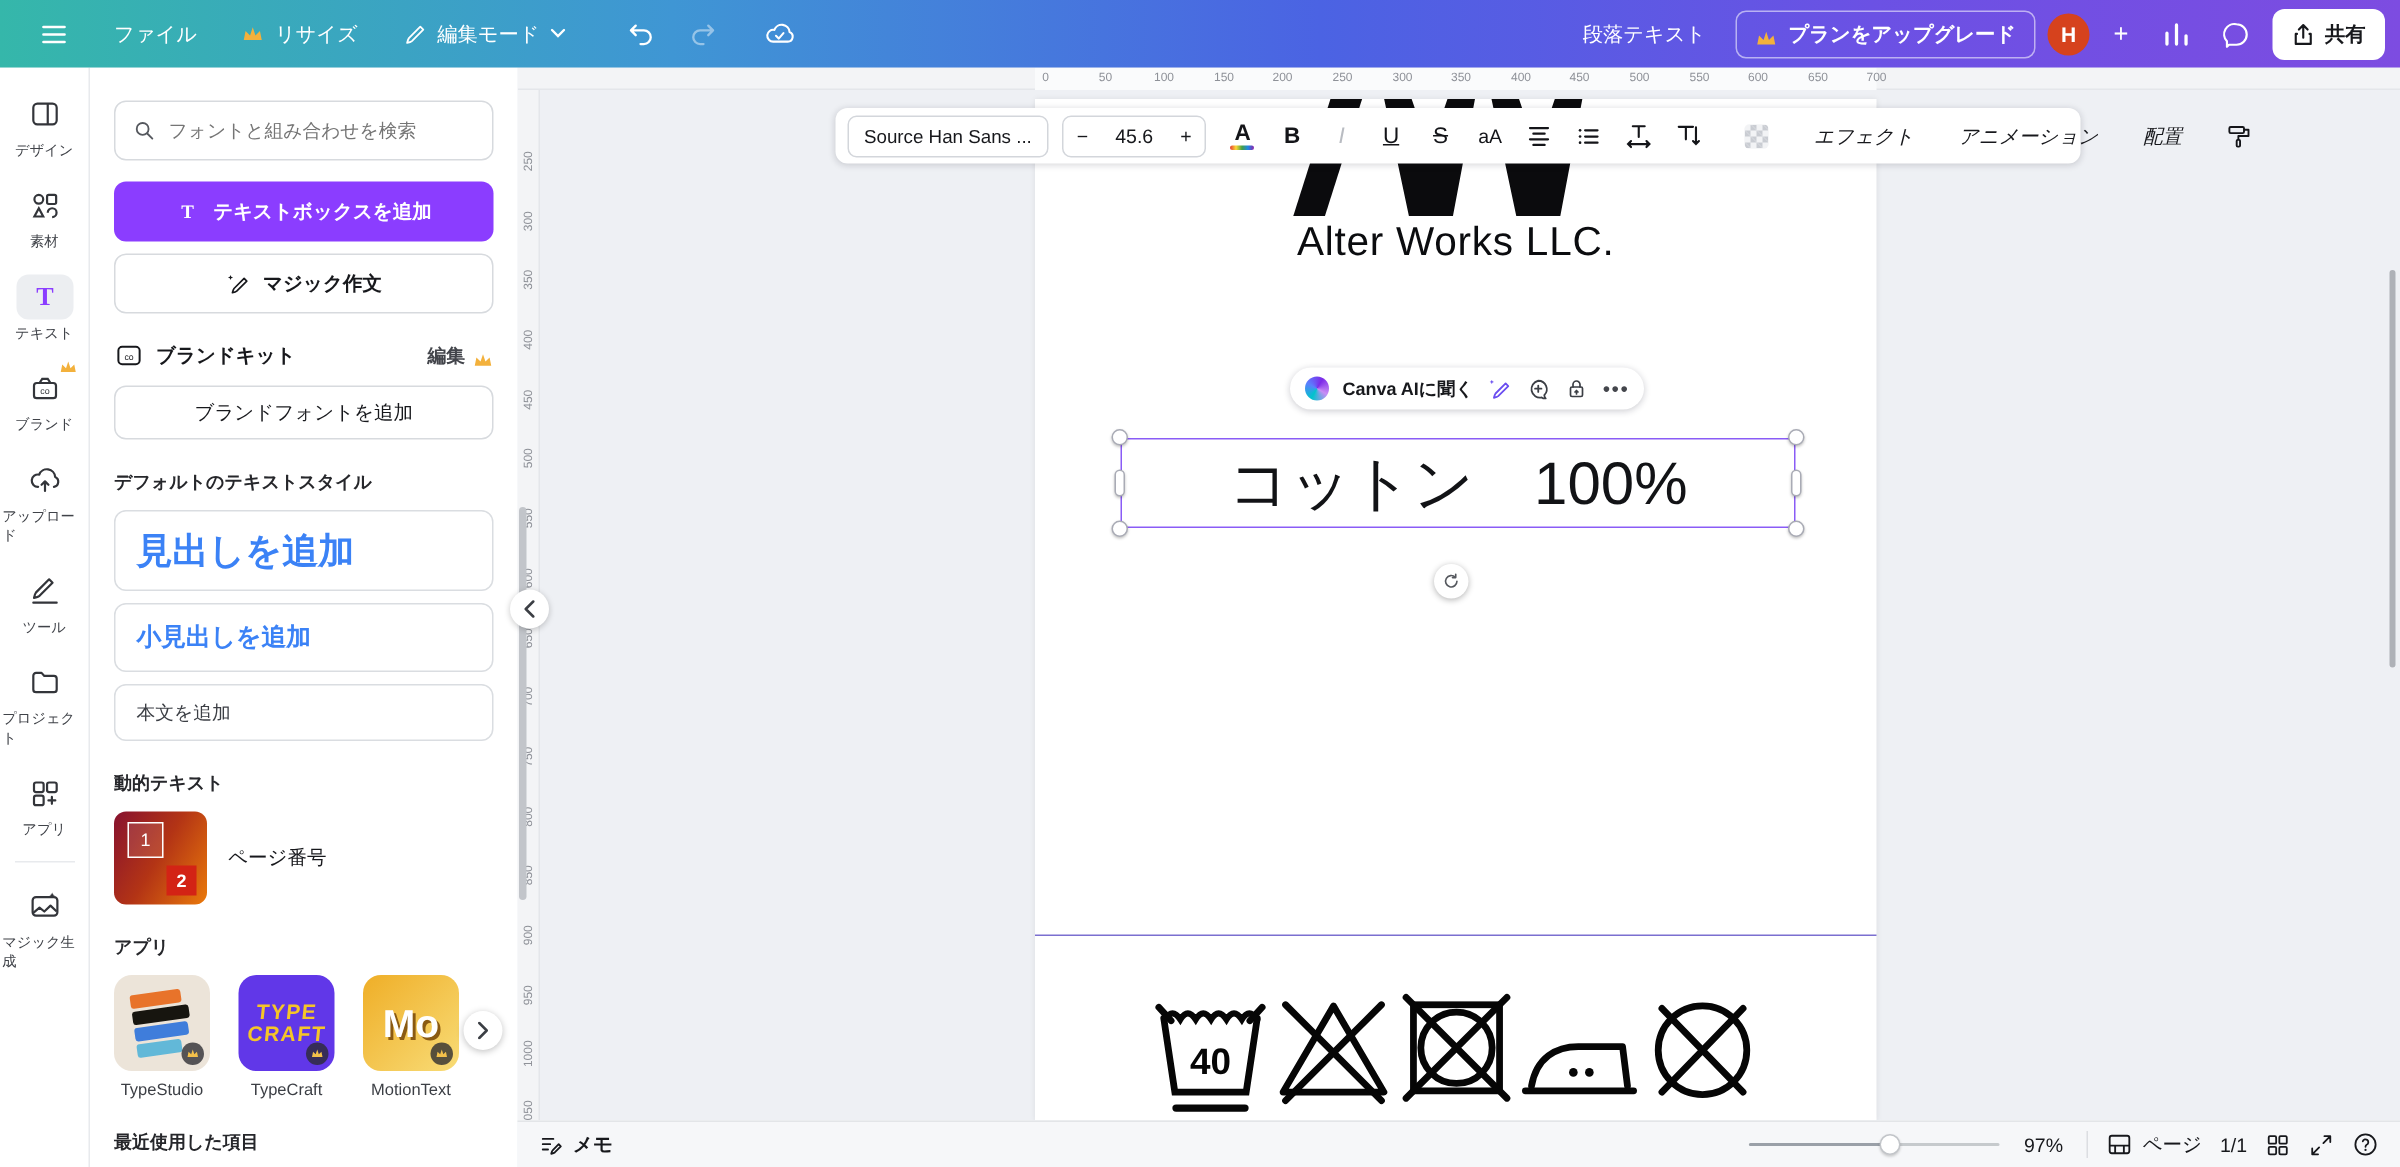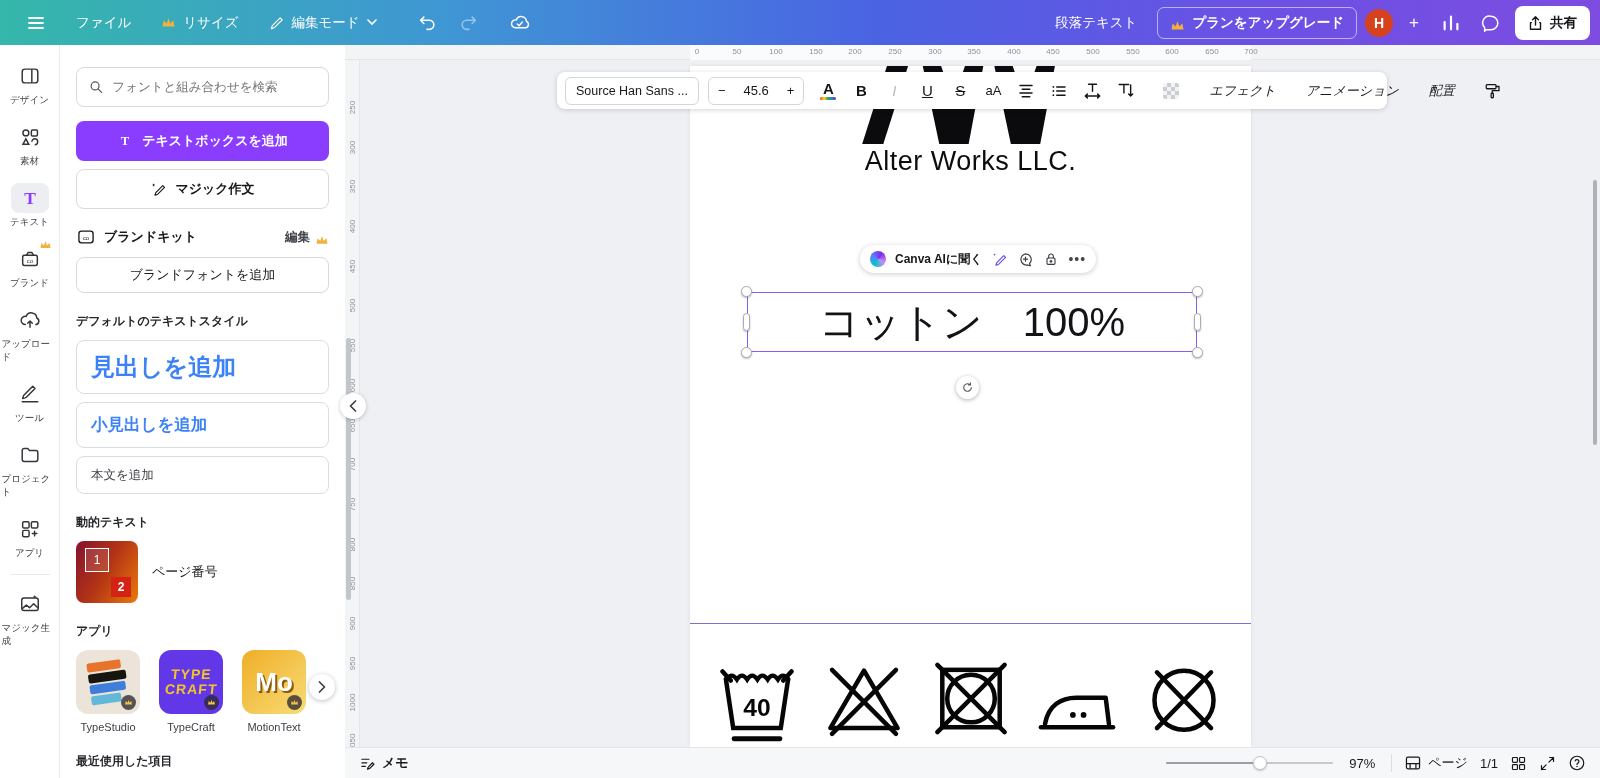--- a/index.html
+++ b/index.html
@@ -90,21 +90,21 @@
   .hrt { position:absolute; top:2px; transform:translateX(-50%); font-size:8px; color:#8e9198; }
   #vruler { position:absolute; left:0; top:15px; width:15px; bottom:0; background:#f3f4f6; border-right:1px solid #e4e6ea; }
   .vrt { position:absolute; left:-9px; width:32px; text-align:center; transform:rotate(-90deg); font-size:8px; color:#8e9198; }
 
   #page { position:absolute; left:345px; top:21px; width:561px; height:681px; background:#fff;
     box-shadow:0 0 4px rgba(0,0,0,.08); }
   #logo-mark { position:absolute; left:163px; top:0; }
   .company-name { position:absolute; left:0; top:80px; width:100%; text-align:center;
     font-size:27px; font-weight:normal; letter-spacing:.5px; color:#0b0c0f; }
   .page-divider { position:absolute; left:0; top:557px; width:100%; border-top:1px solid #7b6fd0; }
-  .care-row { position:absolute; left:26px; right:26px; top:589px; display:flex; justify-content:space-between; }
+  .care-row { position:absolute; left:26px; right:26px; top:589px; display:flex; justify-content:center; }
 
   
   #fmt-toolbar { position:absolute; left:212px; top:27px; width:830px; height:37px; background:#fff;
     border-radius:8px; box-shadow:0 1px 5px rgba(20,20,40,.18); display:flex; align-items:center;
     padding:0 8px; gap:3px; z-index:30; }
   .fontsel { height:28px; border:1px solid #d3d6db; border-radius:6px; padding:0 10px; display:flex;
     align-items:center; font-size:12.5px; color:#17181c; white-space:nowrap; cursor:pointer; }
   .sizebox { height:28px; border:1px solid #d3d6db; border-radius:6px; display:flex; align-items:center;
     margin-left:6px; cursor:pointer; }
   .sizebox span { padding:0 9px; font-size:13px; color:#17181c; }

